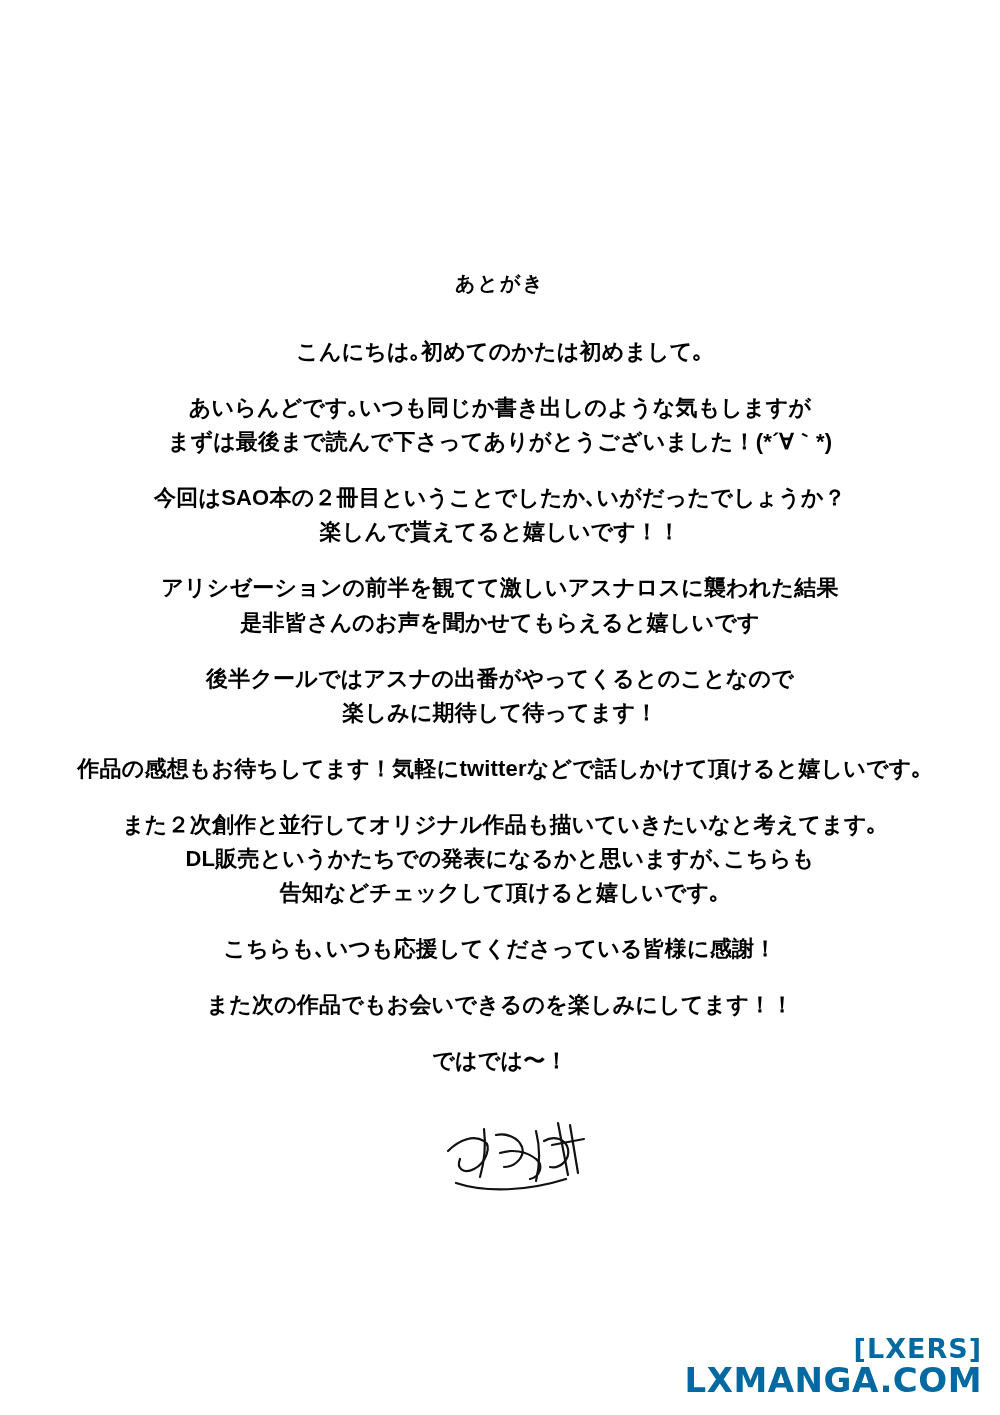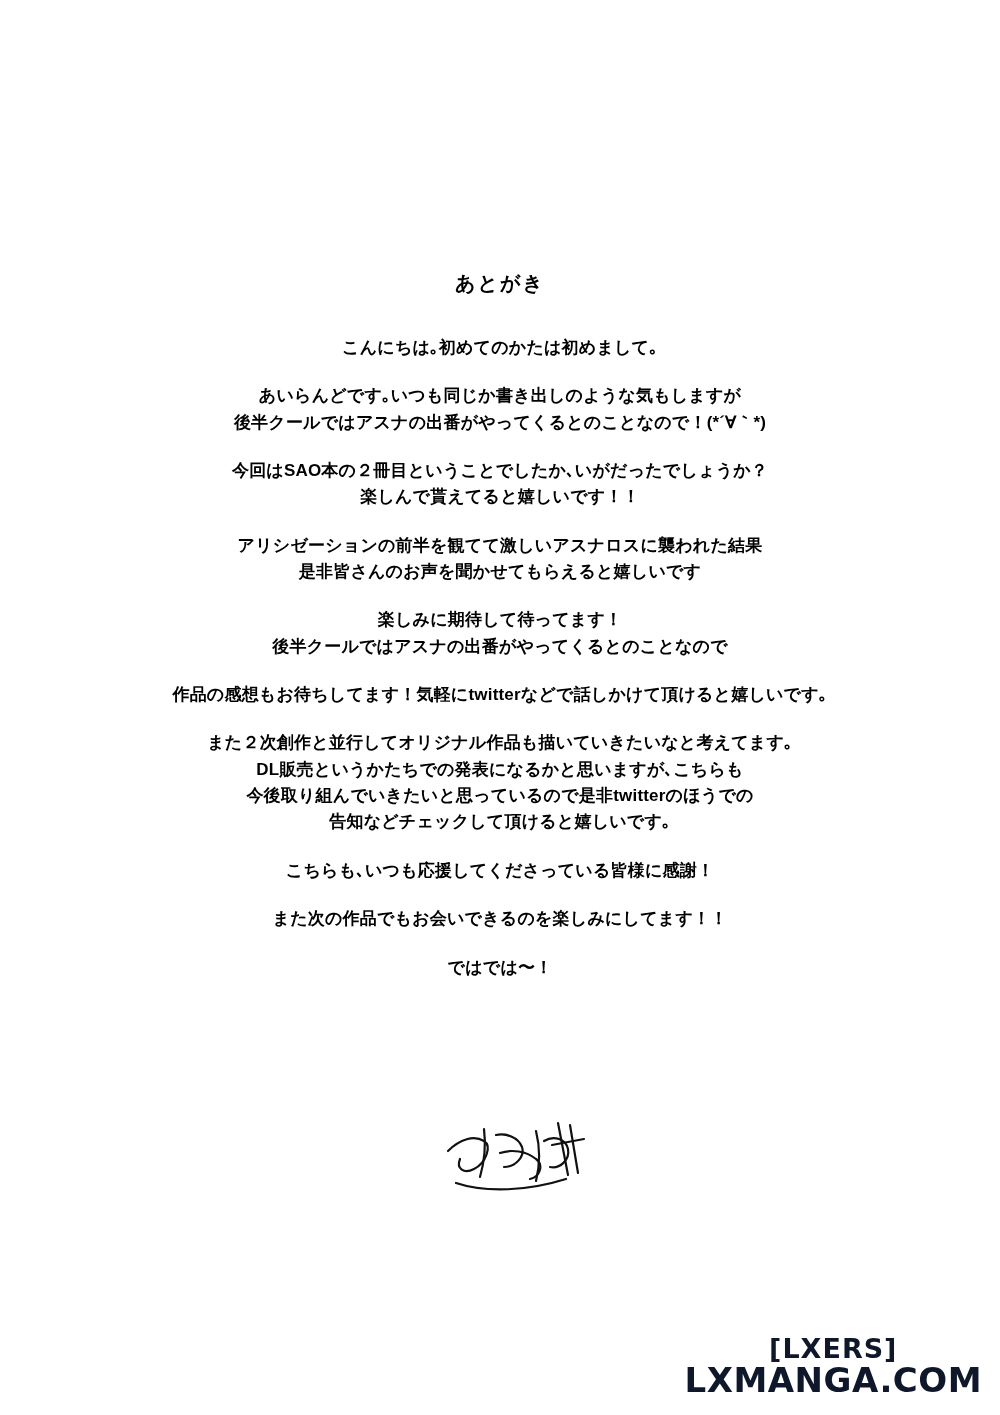--- a/index.html
+++ b/index.html
@@ -32,21 +32,21 @@
   }
 
   .afterword-title {
     font-size: 20px;
     font-weight: bold;
     letter-spacing: 2px;
     margin-bottom: 38px;
   }
 
   .para {
-    font-size: 17px;
+    font-size: 22px;
     font-weight: bold;
     line-height: 1.55;
     margin: 8px auto 22px auto;
     width: 860px;
     letter-spacing: 0.2px;
   }
 
   .para .line {
     display: block;
     white-space: nowrap;
@@ -63,23 +63,23 @@
   .signature-svg {
     position: absolute;
     left: 440px;
     top: 10px;
   }
 
   .watermark {
     position: absolute;
     right: 18px;
     bottom: 16px;
-    text-align: center;
+    text-align: right;
     font-family: "DejaVu Sans", sans-serif;
-    color: #0f172a;
+    color: #0369a1;
     line-height: 1.05;
   }
   .watermark .wm-top {
     font-size: 27px;
     font-weight: bold;
     letter-spacing: 1px;
     display: block;
   }
   .watermark .wm-bottom {
     font-size: 34px;
@@ -95,47 +95,46 @@
 
   <div class="afterword">
     <div class="afterword-title">あとがき</div>
 
     <div class="para">
       <span class="line">こんにちは｡初めてのかたは初めまして｡</span>
     </div>
 
     <div class="para">
       <span class="line">あいらんどです｡いつも同じか書き出しのような気もしますが</span>
-      <span class="line">後半クールではアスナの出番がやってくるとのことなので！(*´∀｀*)</span>
+      <span class="line">まずは最後まで読んで下さってありがとうございました！(*´∀｀*)</span>
     </div>
 
     <div class="para">
       <span class="line">今回はSAO本の２冊目ということでしたか､いがだったでしょうか？</span>
       <span class="line">楽しんで貰えてると嬉しいです！！</span>
     </div>
 
     <div class="para">
       <span class="line">アリシゼーションの前半を観てて激しいアスナロスに襲われた結果</span>
       <span class="line">是非皆さんのお声を聞かせてもらえると嬉しいです</span>
     </div>
 
     <div class="para">
+      <span class="line">後半クールではアスナの出番がやってくるとのことなので</span>
       <span class="line">楽しみに期待して待ってます！</span>
-      <span class="line">後半クールではアスナの出番がやってくるとのことなので</span>
     </div>
 
 
     <div class="para">
       <span class="line">作品の感想もお待ちしてます！気軽にtwitterなどで話しかけて頂けると嬉しいです｡</span>
     </div>
 
     <div class="para">
       <span class="line">また２次創作と並行してオリジナル作品も描いていきたいなと考えてます｡</span>
       <span class="line">DL販売というかたちでの発表になるかと思いますが､こちらも</span>
-      <span class="line">今後取り組んでいきたいと思っているので是非twitterのほうでの</span>
       <span class="line">告知などチェックして頂けると嬉しいです｡</span>
     </div>
 
     <div class="para">
       <span class="line">こちらも､いつも応援してくださっている皆様に感謝！</span>
     </div>
 
     <div class="para">
       <span class="line">また次の作品でもお会いできるのを楽しみにしてます！！</span>
     </div>

